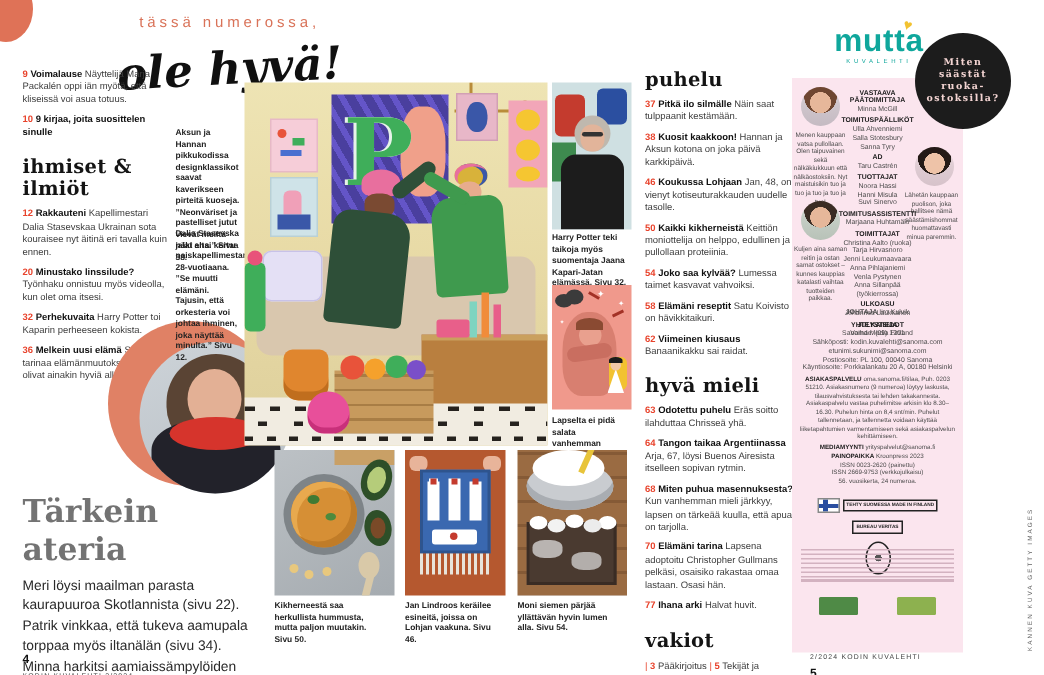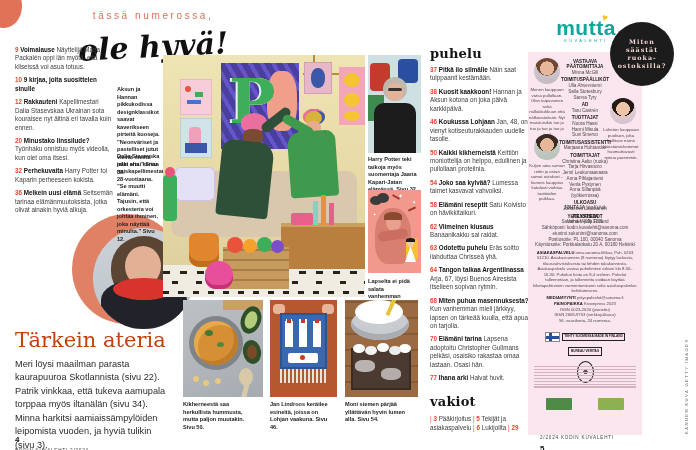--- a/index.html
+++ b/index.html
@@ -24,21 +24,21 @@
   .entry b{color:#101010;}
   .vakiot-items{font-size:6.3px;line-height:1.45;color:#3c3c3c;}
   .vakiot-items .sep{color:#e8432c;}
   .vakiot-items b{color:#e8432c;}
 
   
   .cap{font-size:5.6px;line-height:1.35;font-weight:bold;color:#232323;}
 
   
   #feature{left:15px;top:328px;width:154px;}
-  #feature h1{font-family:"DejaVu Serif",serif;font-weight:normal;font-size:21px;margin:0 0 6px 0;color:#c2410c;}
+  #feature h1{font-family:"DejaVu Serif",serif;font-weight:bold;font-size:21px;margin:0 0 6px 0;color:#737373;}
   #feature p{font-size:9.2px;line-height:1.46;margin:0;color:#2a2a2a;}
 
   
   .footer{display:flex;align-items:baseline;gap:4px;font-size:4.6px;letter-spacing:.8px;color:#444;}
   .footer .fpg{font-size:8px;font-weight:bold;color:#111;}
 
   
   #photo-main{left:163px;top:55px;width:202px;height:242px;background:linear-gradient(180deg,#eee4b4 0%,#e7d9a4 55%,#ddcf9c 100%);overflow:hidden;}
   
   #photo-jaana{left:368px;top:55px;width:53px;height:98px;background:#cfe0e2;overflow:hidden;}
@@ -104,20 +104,21 @@
     <span class="script">ole hyvä!</span>
   </div>
 
   <div class="abs toc-col" style="left:15px;top:46px;">
     <div>
 
         <div class="entry"><span class="pg">9</span> <b>Voimalause</b> <span>Näyttelijä Marja Packalén oppi iän myötä, että kliseissä voi asua totuus.</span></div>
 
         <div class="entry"><span class="pg">10</span> <b>9 kirjaa, joita suosittelen sinulle</b> <span></span></div>
       </div>
+    <div class="sec-head sec-gap">ihmiset &amp; ilmiöt</div>
     <div>
 
         <div class="entry"><span class="pg">12</span> <b>Rakkauteni</b> <span>Kapellimestari Dalia Stasevskaa Ukrainan sota kouraisee nyt äitinä eri tavalla kuin ennen.</span></div>
 
         <div class="entry"><span class="pg">20</span> <b>Minustako linssilude?</b> <span>Työnhaku onnistuu myös videolla, kun olet oma itsesi.</span></div>
 
         <div class="entry"><span class="pg">32</span> <b>Perhekuvaita</b> <span>Harry Potter toi Kaparin perheeseen kokista.</span></div>
 
         <div class="entry"><span class="pg">36</span> <b>Melkein uusi elämä</b> <span>Seitsemän tarinaa elämänmuutoksista, jotka olivat ainakin hyviä alkuja.</span></div>
       </div>
@@ -279,20 +280,21 @@
         <div class="entry"><span class="pg">46</span> <b>Koukussa Lohjaan</b> <span>Jan, 48, on vienyt kotiseuturakkauden uudelle tasolle.</span></div>
 
         <div class="entry"><span class="pg">50</span> <b>Kaikki kikherneistä</b> <span>Keittiön moniottelija on helppo, edullinen ja pullollaan proteiinia.</span></div>
 
         <div class="entry"><span class="pg">54</span> <b>Joko saa kylvää?</b> <span>Lumessa taimet kasvavat vahvoiksi.</span></div>
 
         <div class="entry"><span class="pg">58</span> <b>Elämäni reseptit</b> <span>Satu Koivisto on hävikkitaikuri.</span></div>
 
         <div class="entry"><span class="pg">62</span> <b>Viimeinen kiusaus</b> <span>Banaanikakku sai raidat.</span></div>
       </div>
+    <div class="sec-head sec-gap">hyvä mieli</div>
     <div>
 
         <div class="entry"><span class="pg">63</span> <b>Odotettu puhelu</b> <span>Eräs soitto ilahduttaa Chrisseä yhä.</span></div>
 
         <div class="entry"><span class="pg">64</span> <b>Tangon taikaa Argentiinassa</b> <span>Arja, 67, löysi Buenos Airesista itselleen sopivan rytmin.</span></div>
 
         <div class="entry"><span class="pg">68</span> <b>Miten puhua masennuksesta?</b> <span>Kun vanhemman mieli järkkyy, lapsen on tärkeää kuulla, että apua on tarjolla.</span></div>
 
         <div class="entry"><span class="pg">70</span> <b>Elämäni tarina</b> <span>Lapsena adoptoitu Christopher Gullmans pelkäsi, osaisiko rakastaa omaa lastaan. Osasi hän.</span></div>
 

